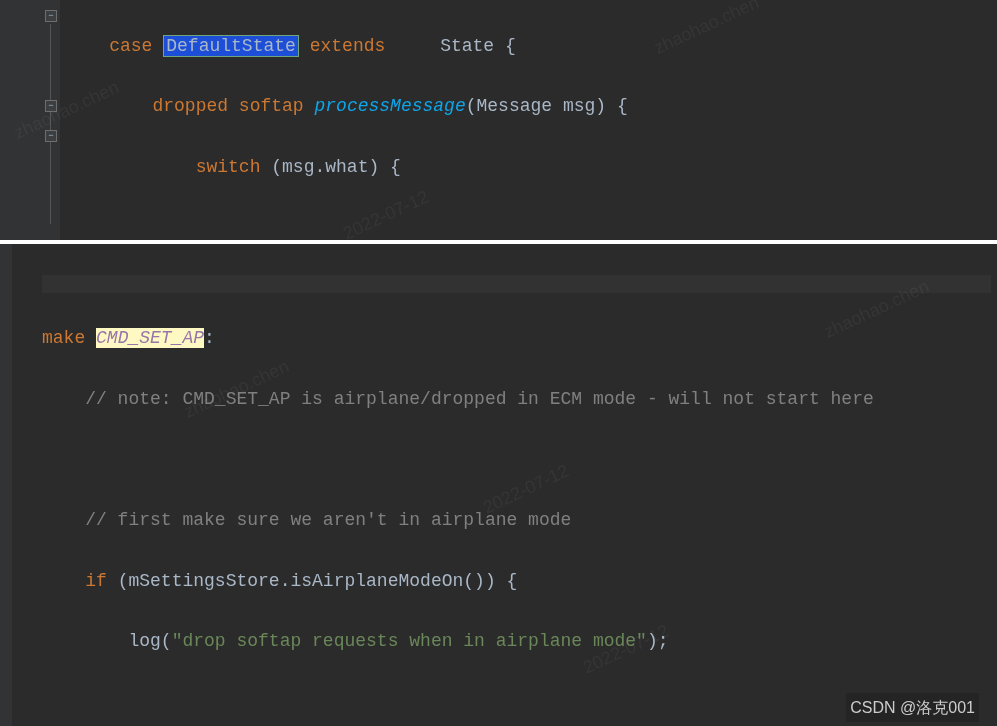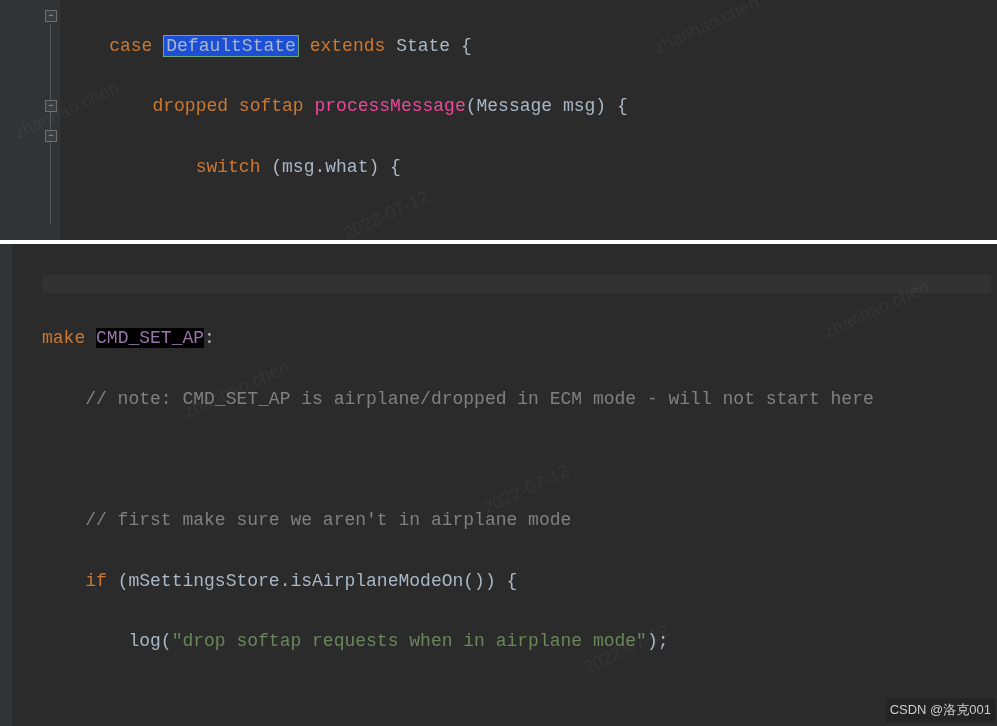--- a/index.html
+++ b/index.html
@@ -59,45 +59,46 @@
     position: relative;
   }
   .divider {
     height: 4px;
     background: #fff;
     width: 100%;
   }
   .kw { color: #cc7832; }
   .str { color: #6a8759; }
   .comment { color: #808080; }
-  .method { color: #ec4899; }
+  .method { color: #0ea5e9; font-style: italic; }
   .annot { color: #bbb529; }
-  .type { color: #a9b7c6; }
+  .type { color: #a9b7c6; margin-left: 44px; }
   .selected-class {
     background: #1d4ed8;
     border: 1px solid #6fa67b;
     padding: 0 2px;
   }
   .selected-const {
-    background: #000000;
+    background: #fef9c3;
     color: #9876aa;
+    font-style: italic;
   }
   .watermark {
     position: absolute;
     color: rgba(180,180,180,0.08);
     font-size: 18px;
     pointer-events: none;
     transform: rotate(-25deg);
     font-family: sans-serif;
   }
   .credit {
     position: absolute;
     bottom: 4px;
-    right: 2px;
-    font-size: 13px;
+    right: 18px;
+    font-size: 16px;
     color: #cccccc;
     font-family: sans-serif;
     background: rgba(0,0,0,0.15);
     padding: 1px 4px;
   }
   .line { display: block; height: 30px; line-height: 30px; }
   .line2 { display: block; height: 30px; line-height: 30px; padding-left: 0; }
   .bottom-pane .code-area { padding-left: 30px; }
   .bottom-pane .gutter { width: 12px; background: #313335; }
   .bottom-blank { height: 18px; background: #323232; }

